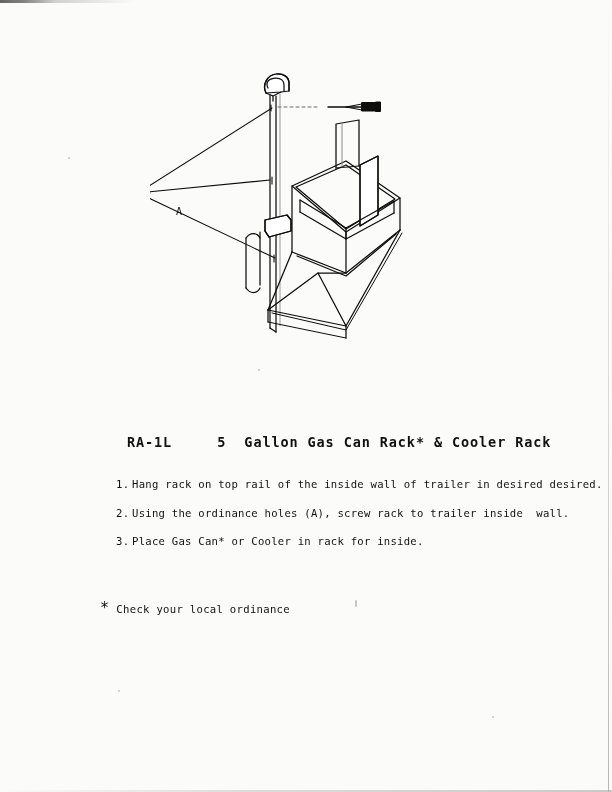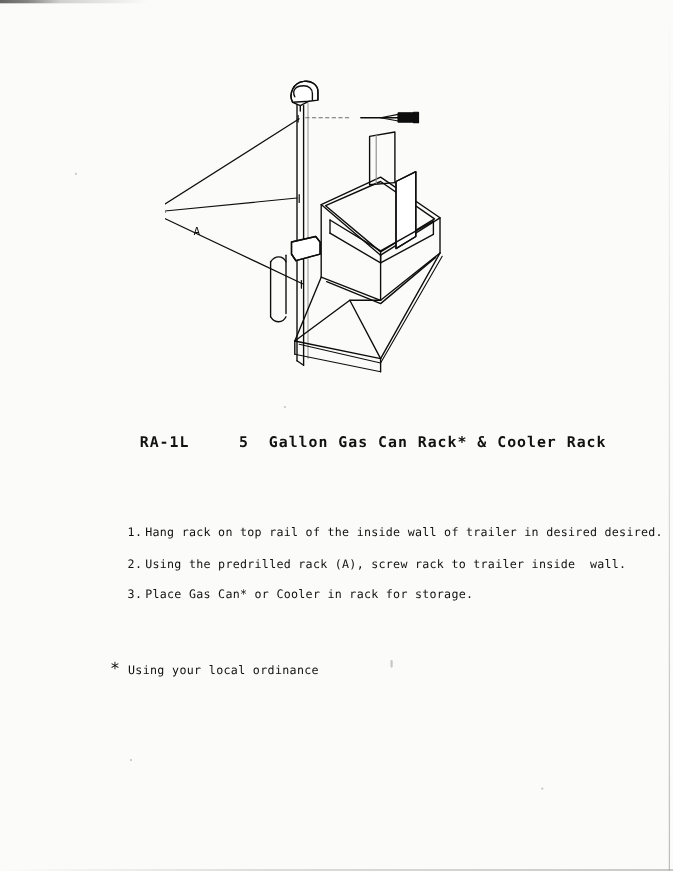--- a/index.html
+++ b/index.html
@@ -51,21 +51,21 @@
     top: 60px;
     width: 260px;
     height: 300px;
   }
   .drawing svg { display: block; }
 
   
   .title {
     position: absolute;
     left: 127px;
-    top: 394px;
+    top: 434px;
     font-size: 13.5px;
     letter-spacing: .9px;
     white-space: pre;
     font-weight: 600;
   }
   .instructions {
     position: absolute;
     left: 116px;
     top: 478px;
     width: 420px;
@@ -213,28 +213,28 @@
 
   <div class="instructions">
 
     <div class="instr-row">
       <span class="instr-num">1.</span>
       <span class="instr-text">Hang rack on top rail of the inside wall of trailer in desired desired.</span>
     </div>
 
     <div class="instr-row">
       <span class="instr-num">2.</span>
-      <span class="instr-text">Using the predrilled rack (A), screw rack to trailer inside  wall.</span>
+      <span class="instr-text">Using the ordinance holes (A), screw rack to trailer inside  wall.</span>
     </div>
 
     <div class="instr-row">
       <span class="instr-num">3.</span>
-      <span class="instr-text">Place Gas Can* or Cooler in rack for storage.</span>
+      <span class="instr-text">Place Gas Can* or Cooler in rack for inside.</span>
     </div>
 
   </div>
 
   <div class="footnote">
     <span class="footnote-mark">*</span>
-    <span>Using your local ordinance</span>
+    <span>Check your local ordinance</span>
   </div>
 
 </div>
 
 </body></html>

